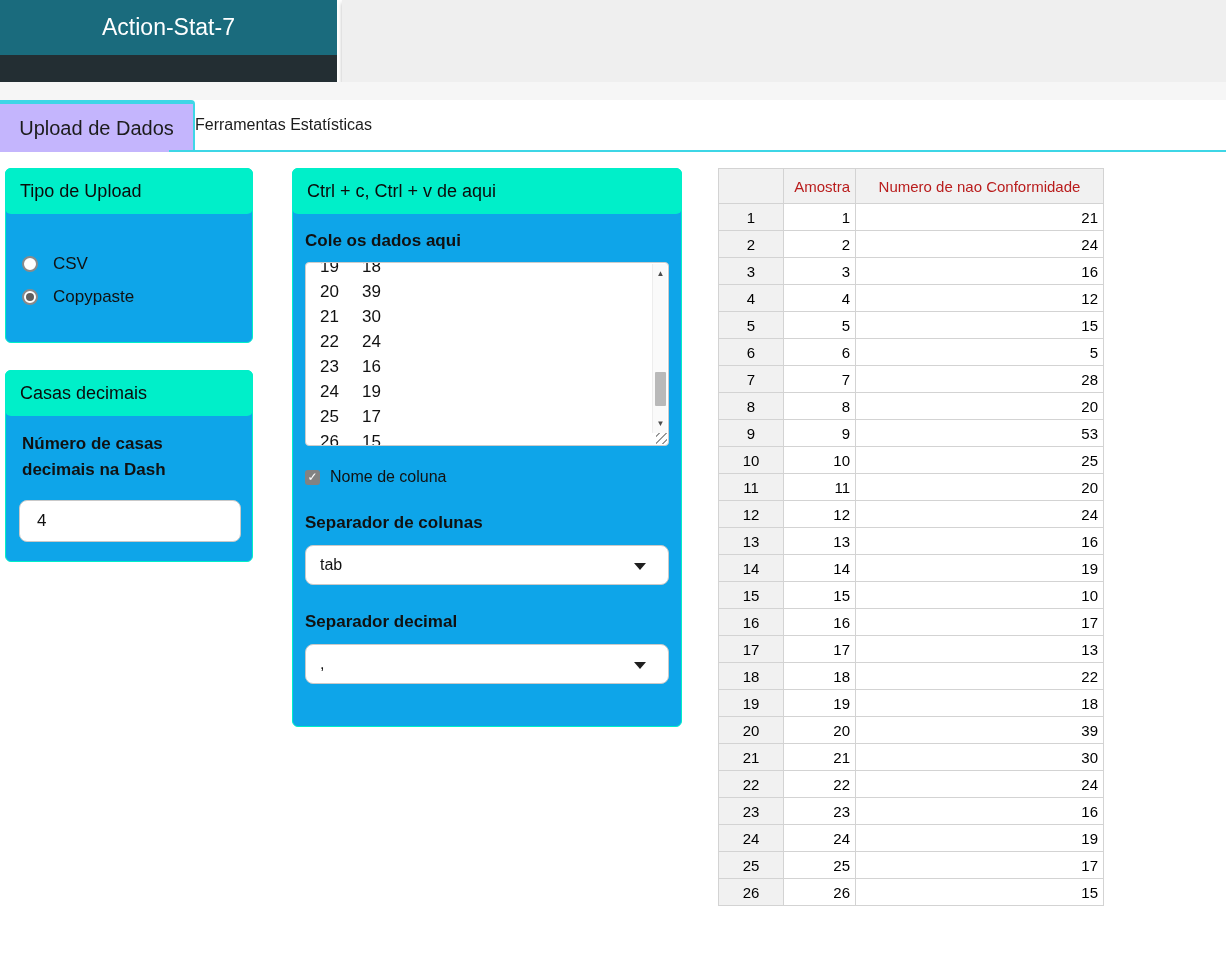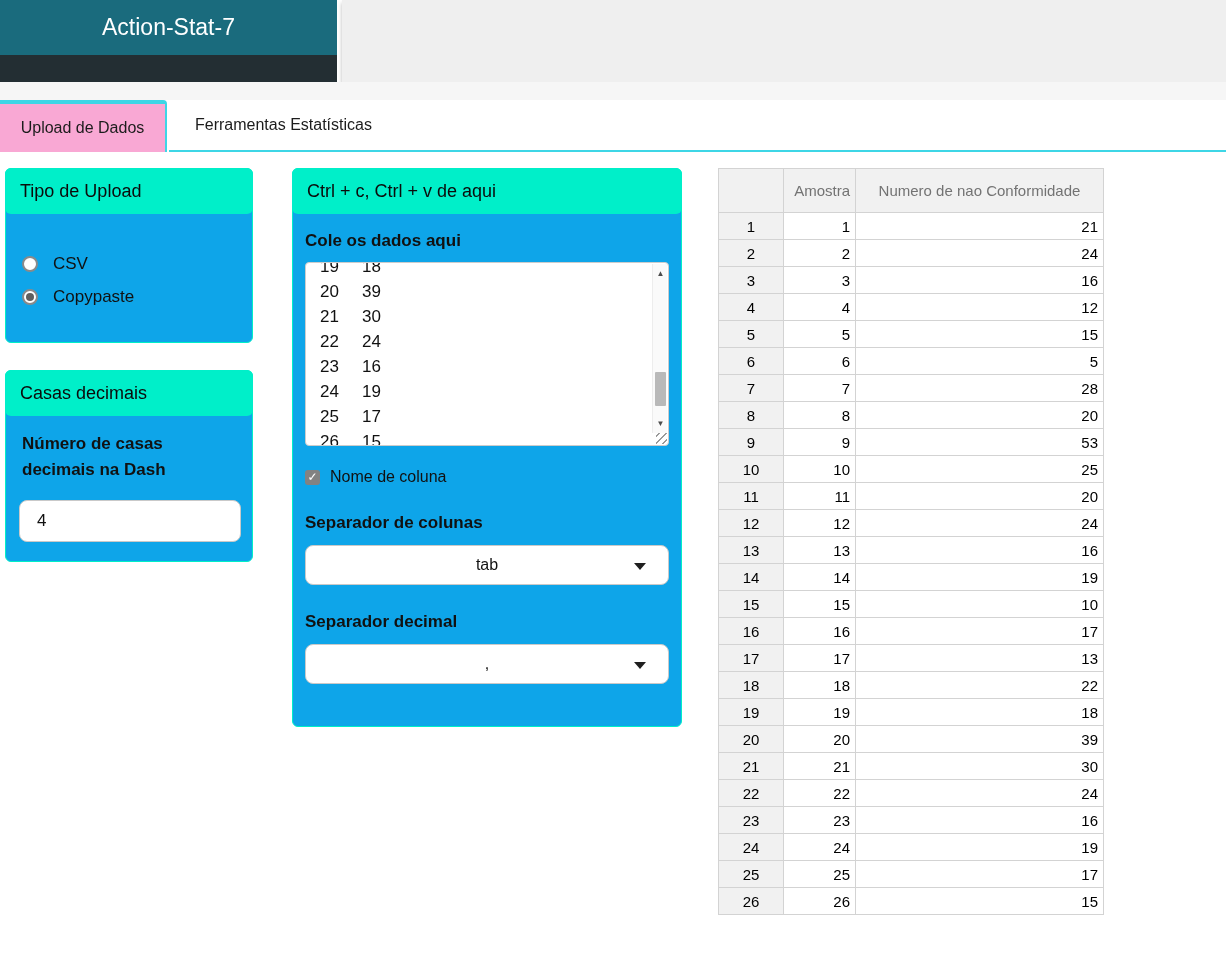--- a/index.html
+++ b/index.html
@@ -14,24 +14,24 @@
     font-family:"Liberation Sans", sans-serif;color:#111;overflow:hidden;
   }
   
   .hdr-teal{position:absolute;left:0;top:0;width:337px;height:55px;background:var(--teal);
     display:flex;align-items:center;justify-content:center;color:#fff;font-size:23px;}
   .hdr-dark{position:absolute;left:0;top:55px;width:337px;height:27px;background:var(--dark);}
   .hdr-gray{position:absolute;left:342px;top:0;width:884px;height:82px;background:var(--hgray);
     box-shadow:0 3px 4px rgba(0,0,0,0.28);}
   .substrip{position:absolute;left:0;top:82px;width:1226px;height:18px;background:var(--sub);}
   
-  .tab-active{position:absolute;left:0;top:100px;width:167px;height:52px;background:#f9a8d4;
+  .tab-active{position:absolute;left:0;top:100px;width:195px;height:52px;background:#c4b5fd;
     border-top:4px solid var(--tabcyan);border-right:2px solid var(--tabcyan);
     border-radius:0 4px 0 0;display:flex;align-items:center;justify-content:center;
-    font-size:16px;color:#1c1c1c;cursor:pointer;}
+    font-size:20px;color:#1c1c1c;cursor:pointer;}
   .tab-rest{position:absolute;left:169px;top:100px;width:1057px;height:52px;
     border-bottom:2px solid var(--tabcyan);display:flex;align-items:center;}
   .tab-inactive{padding-left:26px;font-size:16px;color:#1c1c1c;cursor:pointer;height:100%;
     display:flex;align-items:center;padding-right:40px;}
   
   .card{position:absolute;background:#0ea5e9;border:1px solid var(--mint);border-radius:6px;}
   .card-header{background:var(--mint);border-radius:6px;margin:-1px -1px 0 -1px;height:46px;
     display:flex;align-items:center;padding-left:15px;font-size:18px;color:#0b0b0b;}
   .card-upload{left:5px;top:168px;width:248px;height:175px;}
   .card-decimals{left:5px;top:370px;width:248px;height:192px;}
@@ -60,27 +60,27 @@
   .sb-up{top:2px;} .sb-down{bottom:2px;}
   .sb-thumb{position:absolute;left:2px;width:11px;height:34px;top:64%;background:#b9b9b9;
     border-radius:1px;cursor:pointer;}
   .resize-grip{position:absolute;right:1px;bottom:1px;width:11px;height:11px;cursor:nwse-resize;
     background:repeating-linear-gradient(135deg,transparent 0 2px,#9a9a9a 2px 3px,transparent 3px 5px);}
   .chk-row{display:flex;align-items:center;gap:10px;margin:22px 0 0 12px;font-size:16px;cursor:pointer;}
   .checkbox{width:15px;height:15px;background:#828282;border-radius:3px;color:#fff;font-size:12px;
     display:flex;align-items:center;justify-content:center;flex:0 0 auto;}
   .sep-label{font-weight:bold;font-size:17px;margin:27px 0 0 12px;}
   .dropdown{position:relative;margin:12px 0 12px 12px;width:364px;height:40px;border:1px solid var(--bgray);
-    border-radius:8px;display:flex;align-items:center;font-size:16px;cursor:pointer;background:#fff;justify-content:center;}
+    border-radius:8px;display:flex;align-items:center;padding-left:14px;font-size:16px;cursor:pointer;background:#fff;}
   .caret{position:absolute;right:22px;top:17px;width:0;height:0;
     border-left:6px solid transparent;border-right:6px solid transparent;border-top:7px solid #1f1f1f;}
   
   .dtable{position:absolute;left:718px;top:168px;border-collapse:collapse;font-size:15px;color:#000;}
   .dtable th,.dtable td{border:1px solid var(--tborder);padding:0 5px;}
-  .dtable th{background:var(--thbg);font-weight:normal;height:44px;color:#737373;}
+  .dtable th{background:var(--thbg);font-weight:normal;height:35px;color:#b91c1c;}
   .dtable th.h1{width:65px;}
   .dtable th.h2{width:72px;text-align:right;}
   .dtable th.h3{width:248px;text-align:center;line-height:19px;}
   .dtable td{height:27px;}
   .dtable td.c-idx{background:var(--thbg);text-align:center;}
   .dtable td.c-num{text-align:right;background:#fff;}
 </style>
 </head>
 <body>
 

